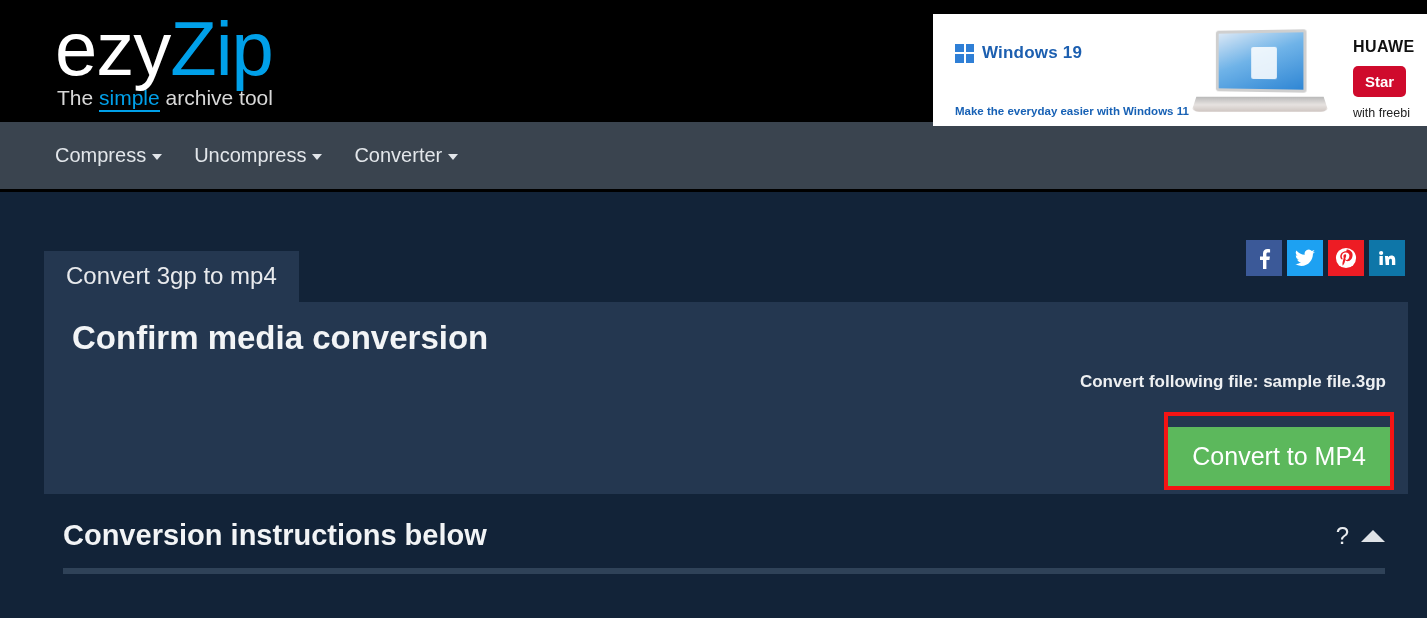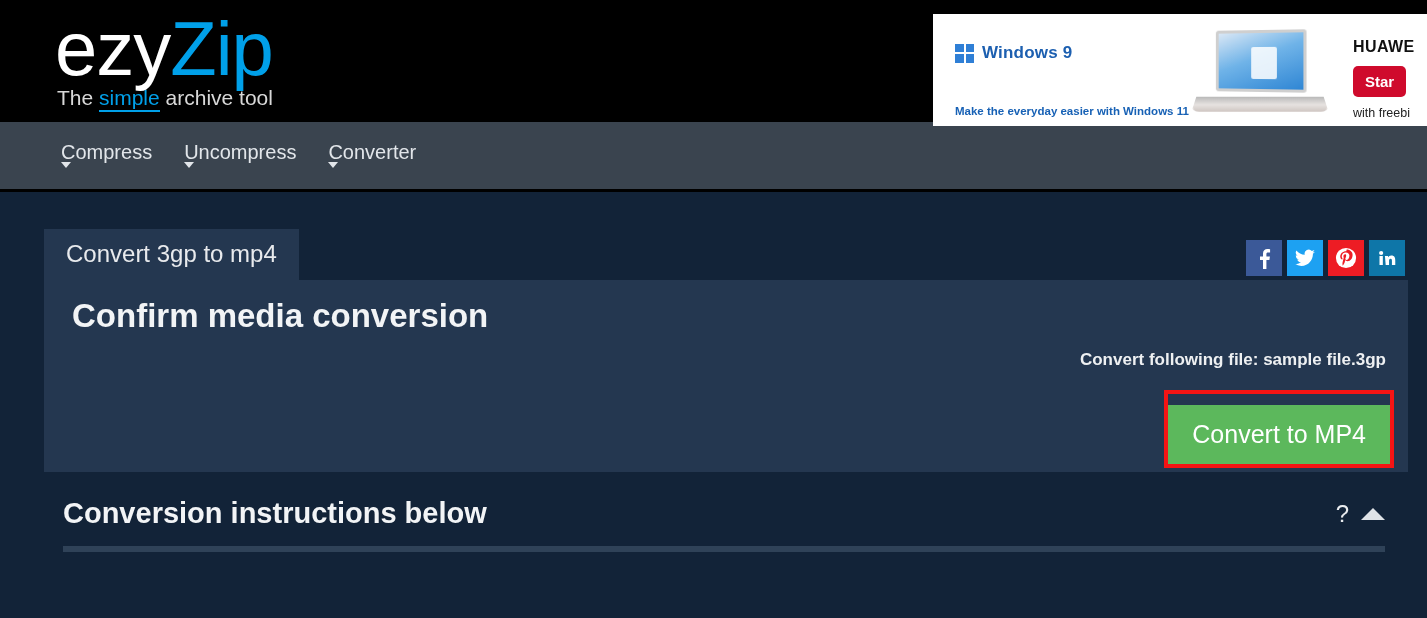--- a/index.html
+++ b/index.html
@@ -176,21 +176,20 @@
     border-bottom: 3px solid #000000;
   }
   .nav-item {
     color: #e2e6ea;
     font-size: 20px;
     margin-right: 32px;
     cursor: pointer;
     display: inline-flex;
     align-items: baseline;
     white-space: nowrap;
-    flex-direction: column;
   }
   .caret {
     display: inline-block;
     width: 0; height: 0;
     margin-left: 6px;
     border-left: 5px solid transparent;
     border-right: 5px solid transparent;
     border-top: 6px solid #e2e6ea;
     position: relative;
     top: -2px;
@@ -216,21 +215,21 @@
     align-items: center;
     justify-content: center;
     color: #ffffff;
     font-size: 20px;
     font-weight: bold;
     cursor: pointer;
   }
   .social-btn svg { display: block; }
 
   .tab-strip {
-    padding-top: 37px;
+    padding-top: 59px;
     padding-left: 25px;
   }
   .tab {
     display: inline-block;
     background: #243750;
     color: #e8eaed;
     font-size: 24px;
     padding: 10px 22px 11px 22px;
     line-height: 30px;
     cursor: pointer;
@@ -333,21 +332,21 @@
   </div>
 
   <div class="ad-banner">
     <div class="ad-win-logo">
       <span class="win-glyph">
           <i></i>
           <i></i>
           <i></i>
           <i></i>
         </span>
-      <span class="ad-win-text">Windows 9</span>
+      <span class="ad-win-text">Windows 19</span>
     </div>
     <div class="ad-tagline">Make the everyday easier with Windows 11</div>
     <div class="ad-laptop">
       <div class="lap-screen"></div>
       <div class="lap-base"></div>
     </div>
     <div class="ad-right">
       <div class="ad-brand">HUAWE</div>
       <div class="ad-cta">Star</div>
       <div class="ad-sub">with freebi</div>

